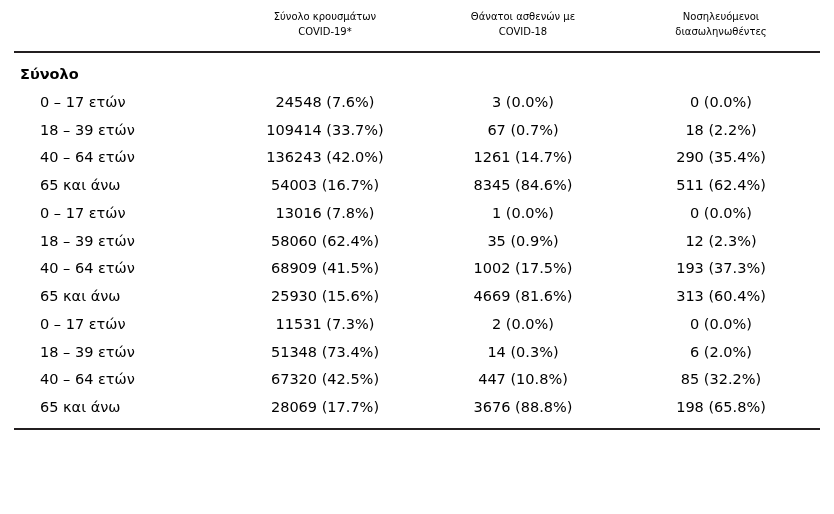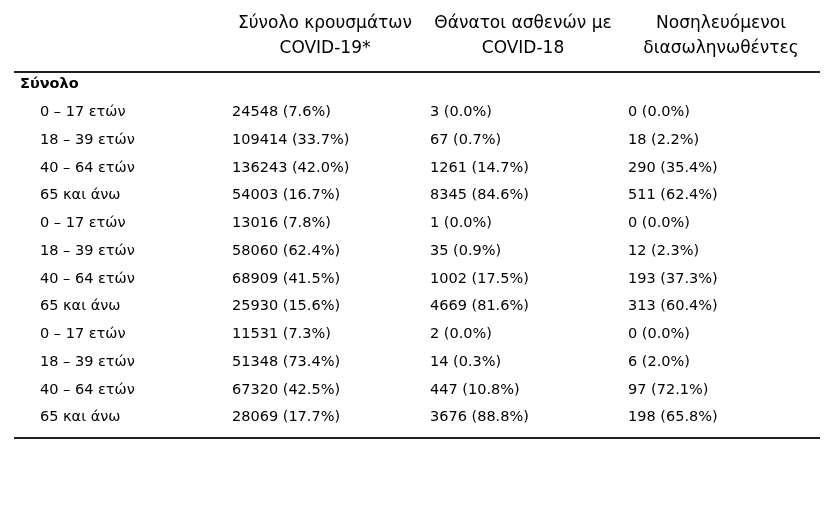--- a/index.html
+++ b/index.html
@@ -25,21 +25,21 @@
     width: 806px;
     border-collapse: collapse;
     table-layout: fixed;
     font-size: 14.5px;
   }
   table.stats col.c-label { width: 212px; }
   table.stats col.c-data  { width: 198px; }
 
   thead th {
     font-weight: normal;
-    font-size: 17px;
+    font-size: 10px;
     line-height: 1.45;
     padding: 10px 6px 12px 6px;
     vertical-align: bottom;
     text-align: center;
     border-bottom: 2px solid #231f20;
   }
   thead th.blank {
     border-bottom: 2px solid #231f20;
   }
   .hdr-line { display: block; }
@@ -47,25 +47,25 @@
   tbody td {
     padding: 3px 6px;
     line-height: 1.5;
     font-size: 14.5px;
     vertical-align: middle;
   }
   td.label {
     text-align: left;
   }
   td.num {
-    text-align: left;
+    text-align: center;
   }
   tr.group td.label {
     font-weight: bold;
-    padding-top: 0;
+    padding-top: 11px;
     padding-bottom: 3px;
   }
   tr.sub td.label {
     padding-left: 26px;
   }
   tr.last-row td {
     padding-bottom: 9px;
   }
   .rule-bottom {
     border-top: 2px solid #231f20;
@@ -166,21 +166,21 @@
       <tr class="sub">
         <td class="label">18 – 39 ετών</td>
         <td class="num">51348 (73.4%)</td>
         <td class="num">14 (0.3%)</td>
         <td class="num">6 (2.0%)</td>
       </tr>
       <tr class="sub">
         <td class="label">40 – 64 ετών</td>
         <td class="num">67320 (42.5%)</td>
         <td class="num">447 (10.8%)</td>
-        <td class="num">97 (72.1%)</td>
+        <td class="num">85 (32.2%)</td>
       </tr>
       <tr class="sub last-row">
         <td class="label">65 και άνω</td>
         <td class="num">28069 (17.7%)</td>
         <td class="num">3676 (88.8%)</td>
         <td class="num">198 (65.8%)</td>
       </tr>
     </tbody>
     <tfoot>
       <tr>

